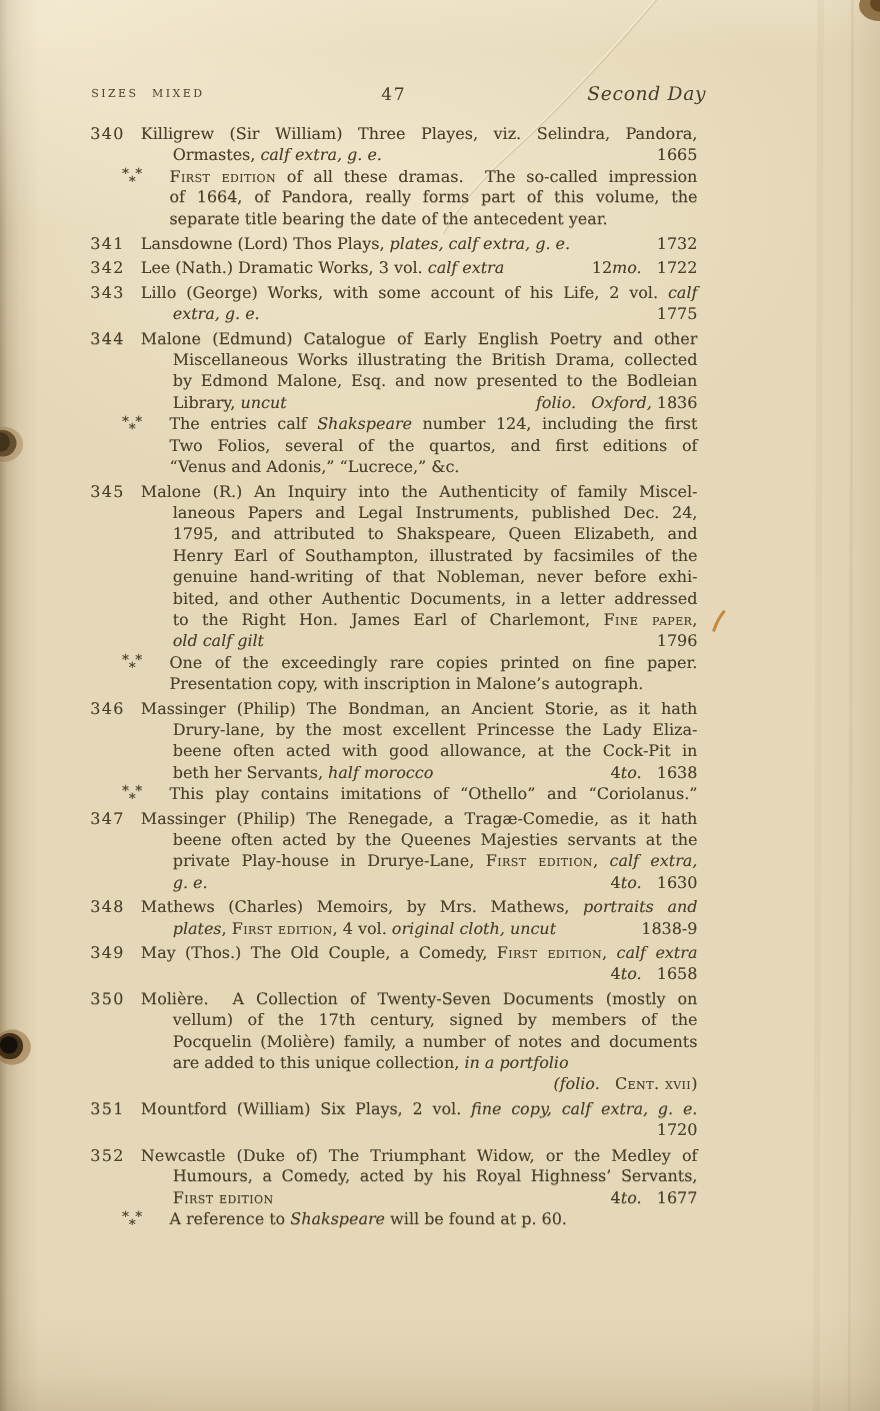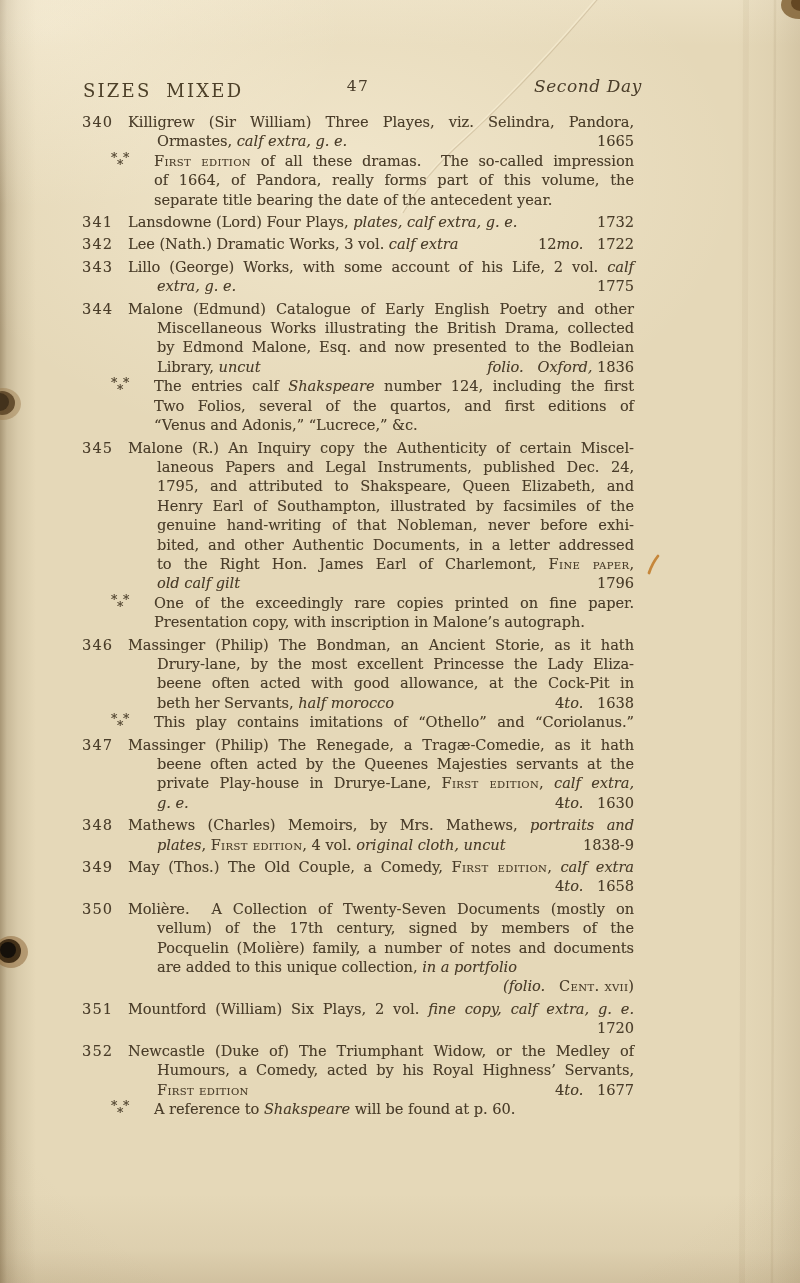--- a/index.html
+++ b/index.html
@@ -13,21 +13,21 @@
       radial-gradient(ellipse 420px 260px at 6% 2%, rgba(252,244,224,0.5), rgba(252,244,224,0) 70%),
       linear-gradient(90deg, rgba(108,86,52,0.50) 0px, rgba(108,86,52,0.24) 7px, rgba(108,86,52,0.10) 18px, rgba(108,86,52,0) 36px),
       linear-gradient(270deg, rgba(118,94,58,0.15) 0px, rgba(118,94,58,0.05) 28px, rgba(118,94,58,0) 64px),
       linear-gradient(0deg, rgba(128,100,60,0.20) 0px, rgba(128,100,60,0.07) 34px, rgba(128,100,60,0) 90px),
       linear-gradient(180deg, rgba(250,242,222,0.28) 0px, rgba(250,242,222,0) 46px),
       radial-gradient(ellipse 980px 1380px at 50% 42%, rgba(0,0,0,0) 58%, rgba(116,92,56,0.14) 100%);
   }
   .blemishes{position:absolute;left:0;top:0;pointer-events:none;}
   .textblock{position:absolute;left:82px;top:76px;width:552px;}
   .pageheader{position:relative;height:20px;}
-  .ph-left{position:absolute;left:1px;top:4px;font-size:18px;letter-spacing:2.2px;word-spacing:7px;color:#4d4029;}
+  .ph-left{position:absolute;left:1px;top:4px;font-size:10px;letter-spacing:2.2px;word-spacing:7px;color:#4d4029;}
   .ph-center{position:absolute;left:50%;top:1px;transform:translateX(-50%);font-size:15.5px;letter-spacing:1.5px;}
   .ph-right{position:absolute;right:-8px;top:0;font-style:italic;font-size:17px;letter-spacing:0.6px;}
   .entries{margin-top:17px;}
   .entry{margin-top:3px;}
   .entry:first-child{margin-top:0;}
   .line{position:relative;line-height:19.4px;font-size:14.5px;white-space:pre-wrap;
         text-shadow:0.2px 0.2px 0 rgba(73,60,40,0.35);}
   .line.first{padding-left:46px;}
   .line.cont{padding-left:75px;gap:16px;}
   .line.notefirst,.line.note{padding-left:72px;}
@@ -80,40 +80,40 @@
   </div>
   <div class="entries">
       <div class="entry">
         <div class="line first fill"><span class="num">340</span><span class="segs"><span class="r">Killigrew (Sir William) Three Playes, viz. Selindra, Pandora,</span></span></div>
         <div class="line cont split"><span class="segs"><span class="r">Ormastes, </span><span class="i">calf extra, g. e.</span></span><span class="segs right"><span class="r">1665</span></span></div>
         <div class="line notefirst fill"><span class="mark"><span class="a1">*</span><span class="a2">*</span><span class="a3">*</span></span><span class="segs"><span class="sc">First edition</span><span class="r"> of all these dramas.  The so-called impression</span></span></div>
         <div class="line note fill"><span class="segs"><span class="r">of 1664, of Pandora, really forms part of this volume, the</span></span></div>
         <div class="line note"><span class="segs"><span class="r">separate title bearing the date of the antecedent year.</span></span></div>
       </div>
       <div class="entry">
-        <div class="line first split"><span class="num">341</span><span class="segs"><span class="r">Lansdowne (Lord) Four Plays, </span><span class="i">plates, calf extra, g. e.</span></span><span class="segs right"><span class="r">1732</span></span></div>
+        <div class="line first split"><span class="num">341</span><span class="segs"><span class="r">Lansdowne (Lord) Thos Plays, </span><span class="i">plates, calf extra, g. e.</span></span><span class="segs right"><span class="r">1732</span></span></div>
       </div>
       <div class="entry">
         <div class="line first split"><span class="num">342</span><span class="segs"><span class="r">Lee (Nath.) Dramatic Works, 3 vol. </span><span class="i">calf extra</span></span><span class="segs right"><span class="r">12</span><span class="i">mo.</span><span class="r">   1722</span></span></div>
       </div>
       <div class="entry">
         <div class="line first fill"><span class="num">343</span><span class="segs"><span class="r">Lillo (George) Works, with some account of his Life, 2 vol. </span><span class="i">calf</span></span></div>
         <div class="line cont split"><span class="segs"><span class="i">extra, g. e.</span></span><span class="segs right"><span class="r">1775</span></span></div>
       </div>
       <div class="entry">
         <div class="line first fill"><span class="num">344</span><span class="segs"><span class="r">Malone (Edmund) Catalogue of Early English Poetry and other</span></span></div>
         <div class="line cont fill"><span class="segs"><span class="r">Miscellaneous Works illustrating the British Drama, collected</span></span></div>
         <div class="line cont fill"><span class="segs"><span class="r">by Edmond Malone, Esq. and now presented to the Bodleian</span></span></div>
         <div class="line cont split"><span class="segs"><span class="r">Library, </span><span class="i">uncut</span></span><span class="segs right"><span class="i">folio.</span><span class="r">   </span><span class="i">Oxford,</span><span class="r"> 1836</span></span></div>
         <div class="line notefirst fill"><span class="mark"><span class="a1">*</span><span class="a2">*</span><span class="a3">*</span></span><span class="segs"><span class="r">The entries calf </span><span class="i">Shakspeare</span><span class="r"> number 124, including the first</span></span></div>
         <div class="line note fill"><span class="segs"><span class="r">Two Folios, several of the quartos, and first editions of</span></span></div>
         <div class="line note"><span class="segs"><span class="r">“Venus and Adonis,” “Lucrece,” &amp;c.</span></span></div>
       </div>
       <div class="entry">
-        <div class="line first fill"><span class="num">345</span><span class="segs"><span class="r">Malone (R.) An Inquiry copy the Authenticity of certain Miscel-</span></span></div>
+        <div class="line first fill"><span class="num">345</span><span class="segs"><span class="r">Malone (R.) An Inquiry into the Authenticity of family Miscel-</span></span></div>
         <div class="line cont fill"><span class="segs"><span class="r">laneous Papers and Legal Instruments, published Dec. 24,</span></span></div>
         <div class="line cont fill"><span class="segs"><span class="r">1795, and attributed to Shakspeare, Queen Elizabeth, and</span></span></div>
         <div class="line cont fill"><span class="segs"><span class="r">Henry Earl of Southampton, illustrated by facsimiles of the</span></span></div>
         <div class="line cont fill"><span class="segs"><span class="r">genuine hand-writing of that Nobleman, never before exhi-</span></span></div>
         <div class="line cont fill"><span class="segs"><span class="r">bited, and other Authentic Documents, in a letter addressed</span></span></div>
         <div class="line cont fill"><span class="segs"><span class="r">to the Right Hon. James Earl of Charlemont, </span><span class="sc">Fine paper</span><span class="r">,</span></span></div>
         <div class="line cont split"><span class="segs"><span class="i">old calf gilt</span></span><span class="segs right"><span class="r">1796</span></span></div>
         <div class="line notefirst fill"><span class="mark"><span class="a1">*</span><span class="a2">*</span><span class="a3">*</span></span><span class="segs"><span class="r">One of the exceedingly rare copies printed on fine paper.</span></span></div>
         <div class="line note"><span class="segs"><span class="r">Presentation copy, with inscription in Malone’s autograph.</span></span></div>
       </div>

